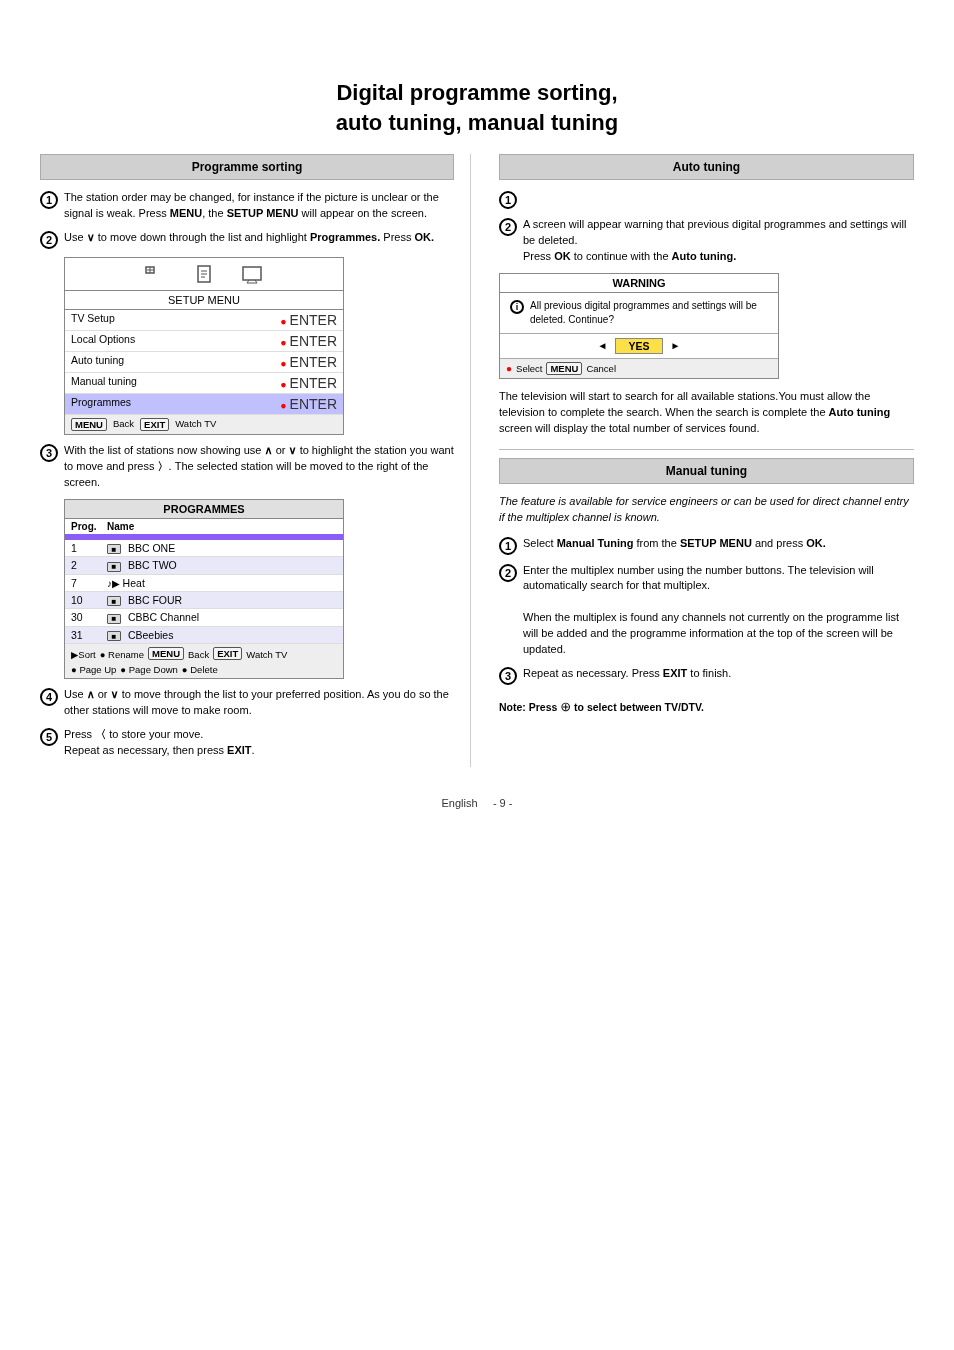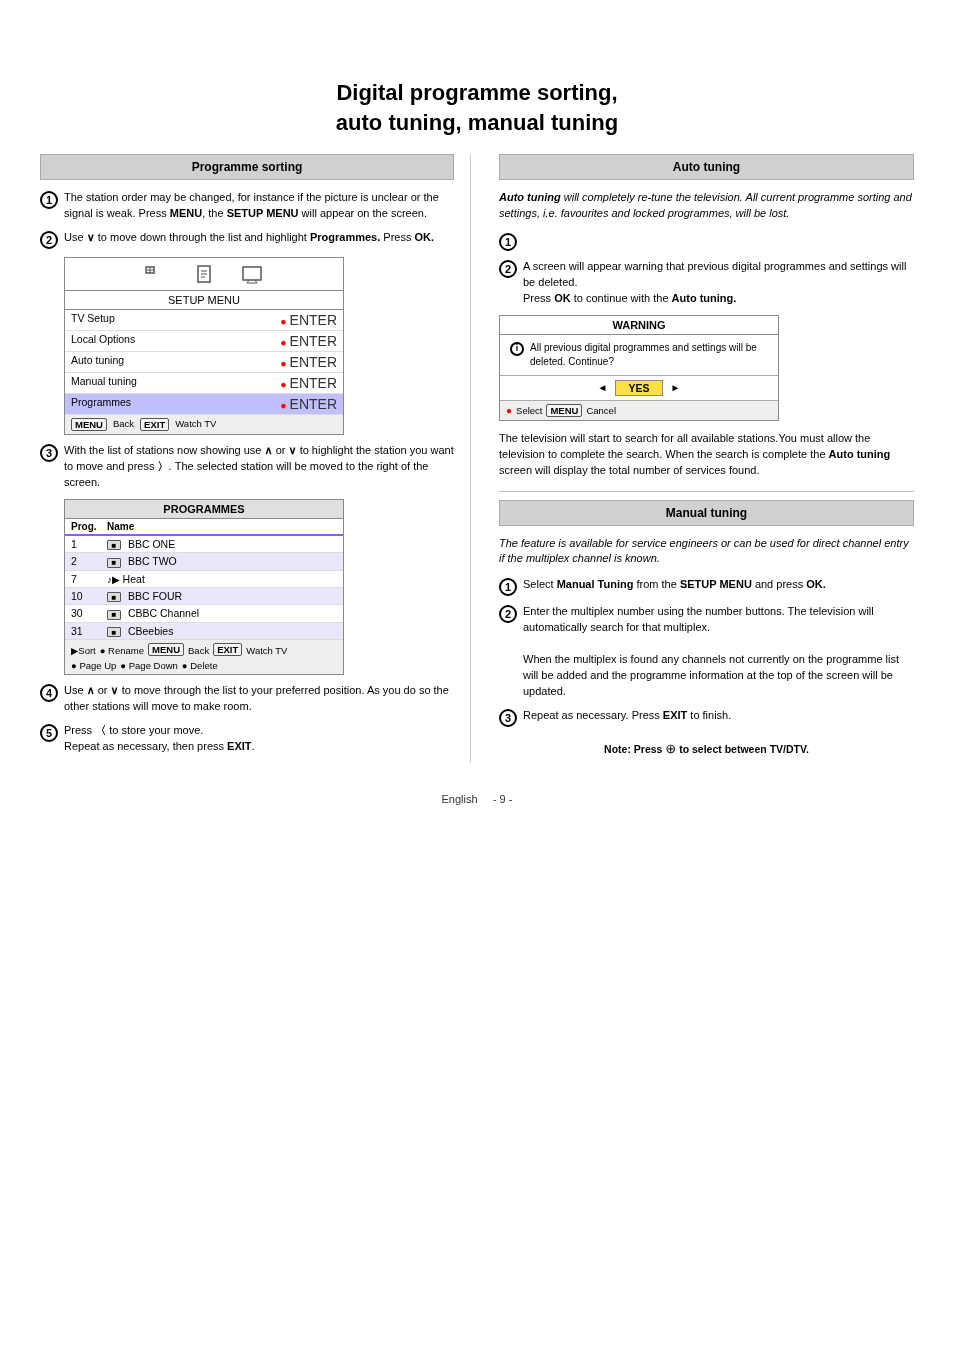--- a/index.html
+++ b/index.html
@@ -147,21 +147,21 @@
       text-align: center;
       font-weight: bold;
       font-size: 11px;
       padding: 3px 0;
       border-bottom: 1px solid #888;
       background: #e0e0e0;
     }
     .prog-header {
       display: flex;
       gap: 0;
-      border-bottom: 2px solid #8b5cf6;
+      border-bottom: 6px solid #8b5cf6;
       padding: 2px 6px;
       font-weight: bold;
       font-size: 10px;
     }
     .prog-col1 { width: 36px; }
     .prog-col2 { flex: 1; }
     .prog-row {
       display: flex;
       align-items: center;
       padding: 2px 6px;
@@ -256,21 +256,20 @@
       background: #eee;
       align-items: center;
     }
     .dot-red {
       color: red;
       font-size: 10px;
     }
     .note-text {
       font-size: 10.5px;
       margin-top: 14px;
-      text-align: center;
     }
     .footer-lang {
       text-align: center;
       font-size: 11px;
       margin-top: 30px;
       color: #333;
     }
     .italic { font-style: italic; }
     .divider-h {
       border: none;
@@ -421,23 +420,20 @@
       <span class="step-text">
         Press <b>〈</b> to store your move.<br>
         Repeat as necessary, then press <b>EXIT</b>.
       </span>
     </div>
   </div>
 
   <div class="col-right">
     <div class="section-header">Auto tuning</div>
 
-    <p class="step-text" style="margin-bottom:10px;">
-      <i><b>Auto tuning</b> will completely re-tune the television. All current programme sorting and settings, i.e. favourites and locked programmes, will be lost.</i>
-    </p>
 
     <div class="step">
       <span class="step-num-circle">1</span>
     </div>
 
     <div class="step">
       <span class="step-num-circle">2</span>
       <span class="step-text">
         A screen will appear warning that previous digital programmes and settings will be deleted.<br>
         Press <b>OK</b> to continue with the <b>Auto tuning.</b>

